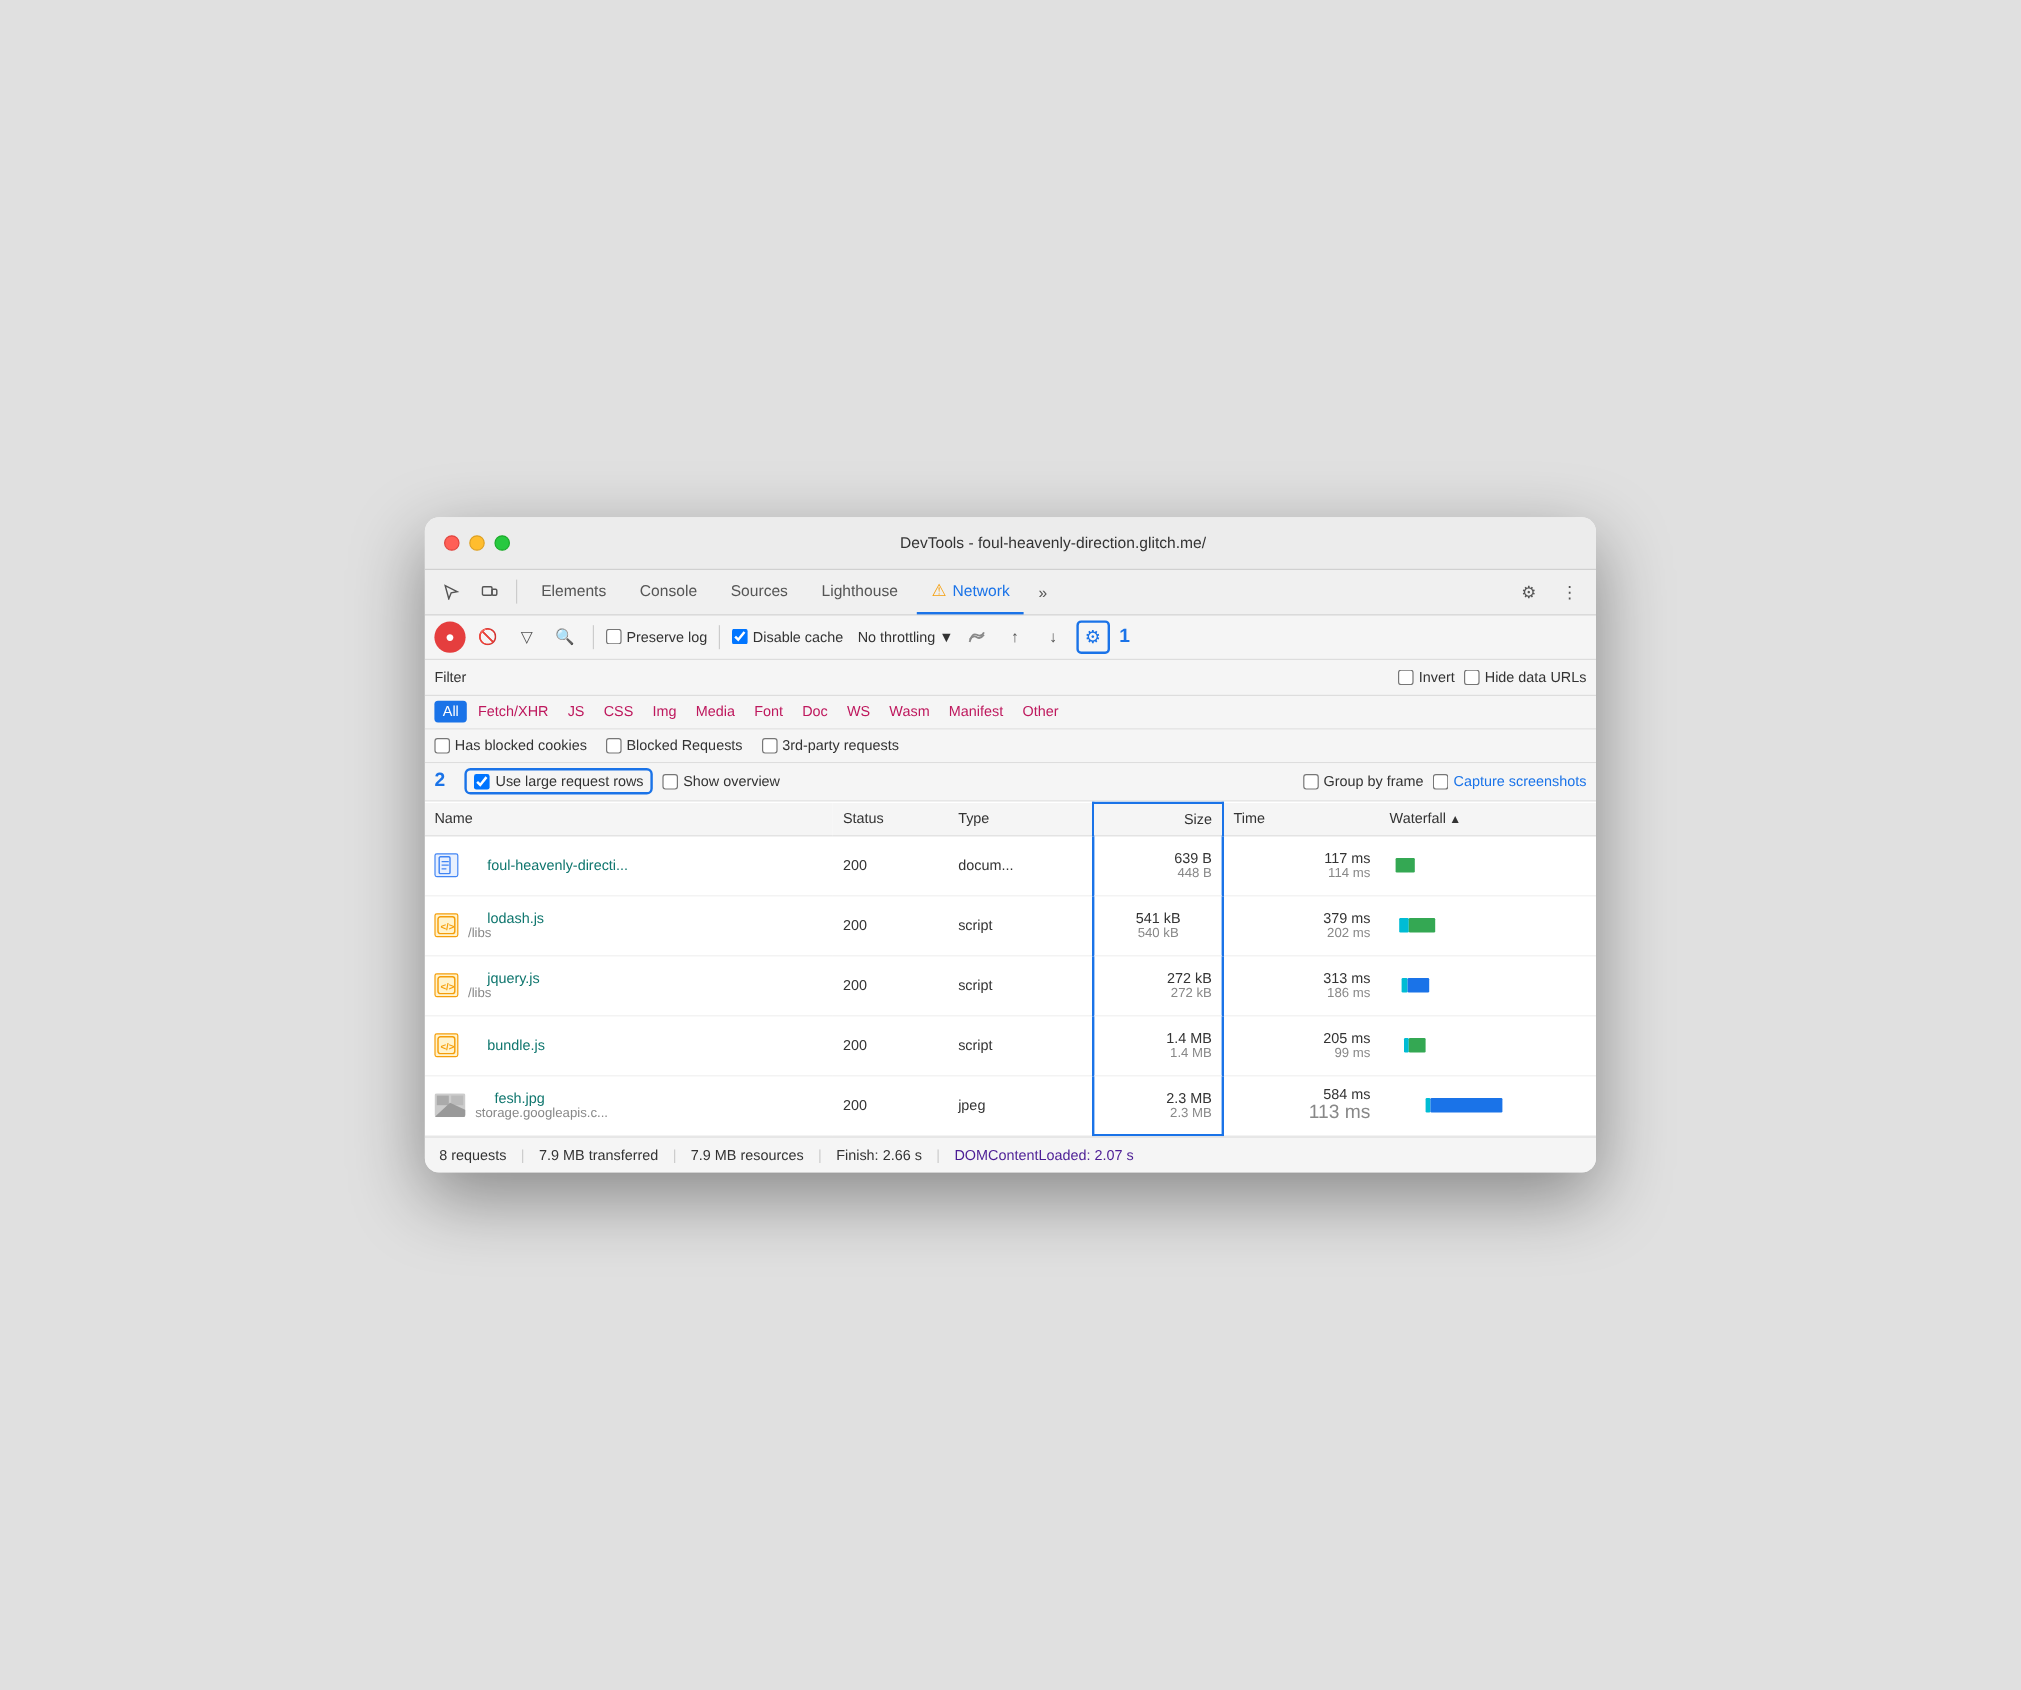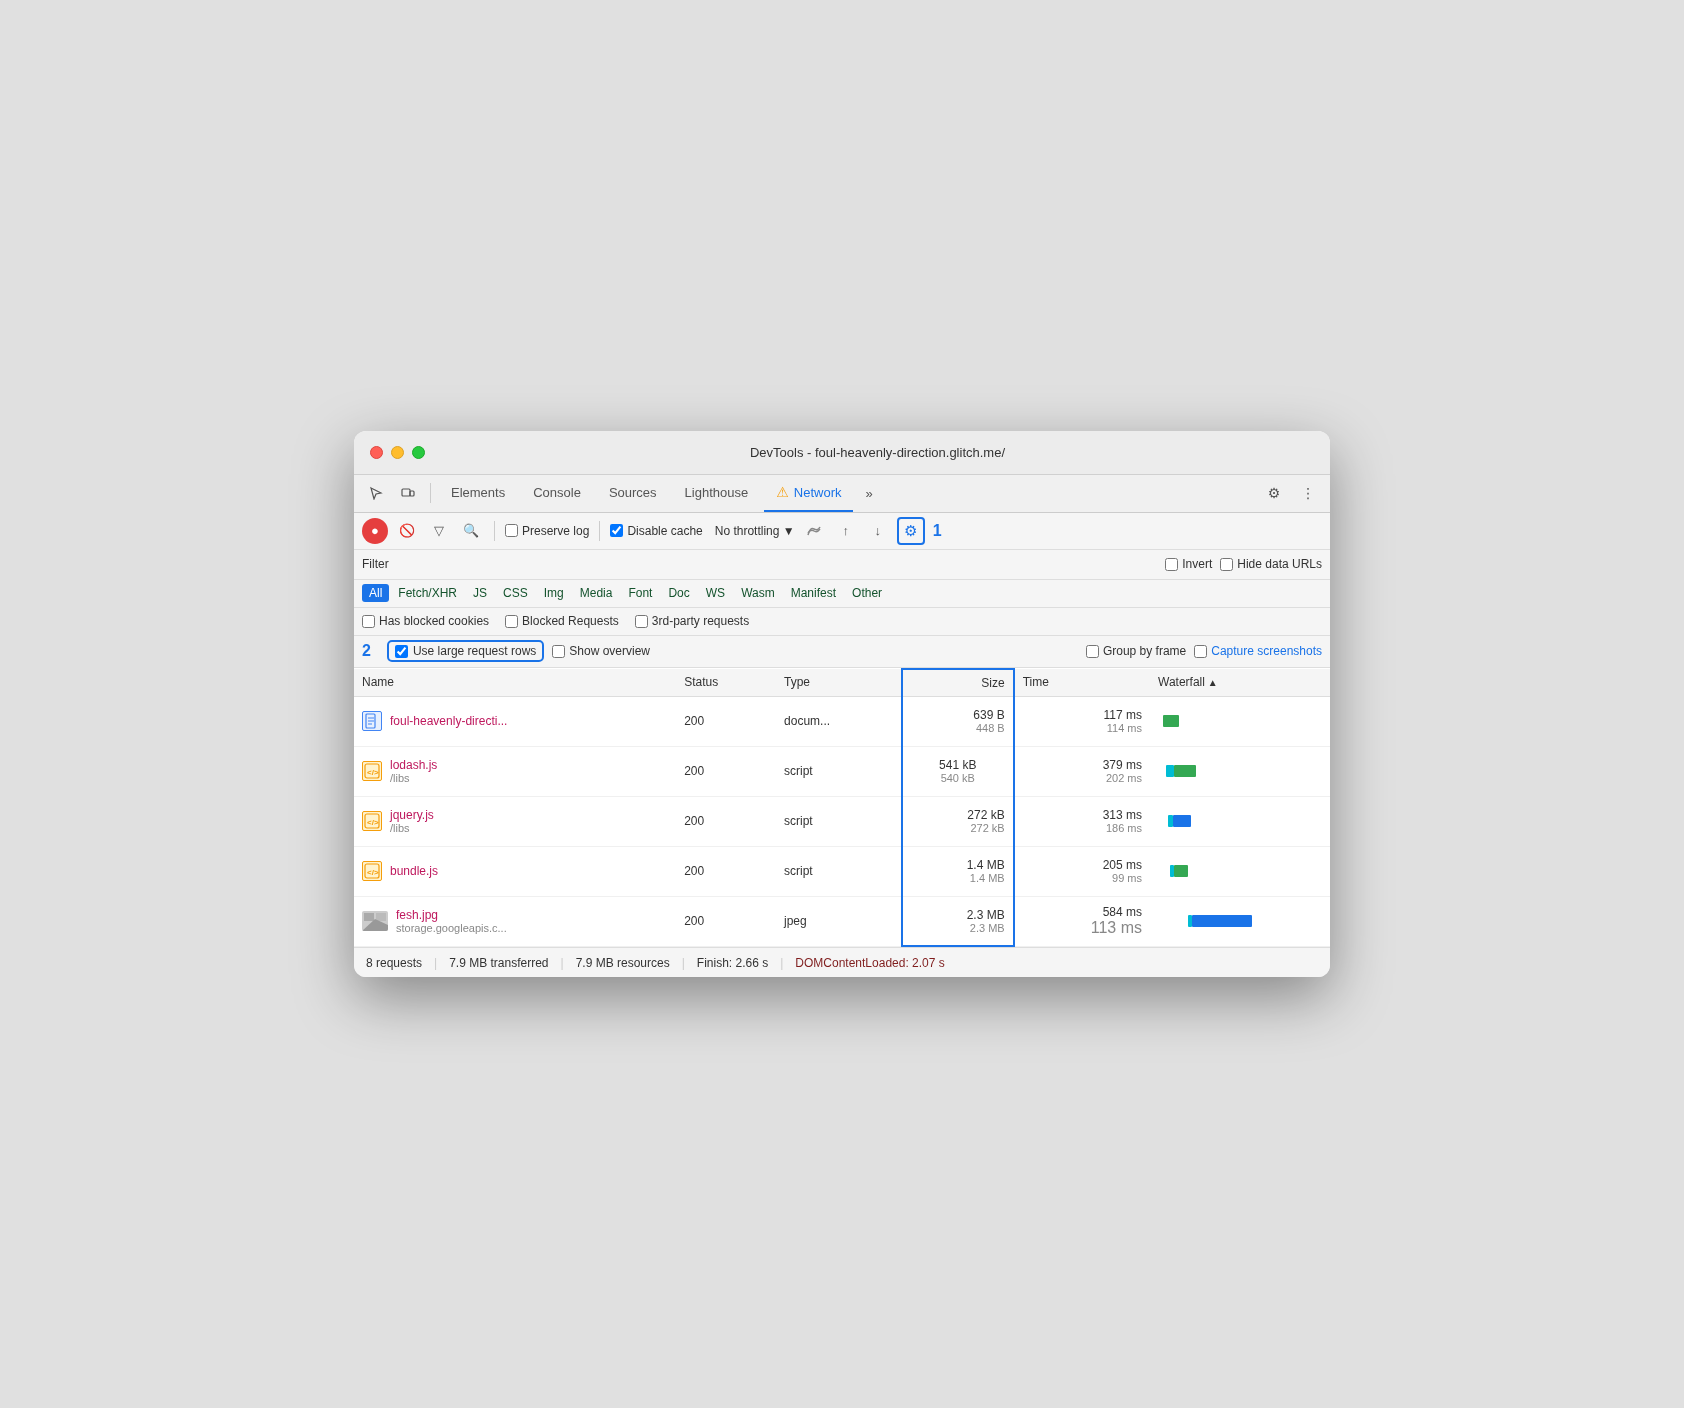--- a/index.html
+++ b/index.html
@@ -202,21 +202,21 @@
       border-bottom: 1px solid #ddd;
       display: flex;
       align-items: center;
       padding: 3px 8px;
       gap: 2px;
       min-height: 28px;
     }
     .type-btn {
       padding: 2px 7px;
       font-size: 12px;
-      color: #14532d;
+      color: #be185d;
       cursor: pointer;
       border-radius: 3px;
       white-space: nowrap;
     }
     .type-btn.active {
       background: #1a73e8;
       color: white;
     }
     
     .checkbox-row {
@@ -322,21 +322,22 @@
       border-radius: 2px;
       color: #f59e0b;
       font-size: 10px;
     }
     .file-name-block {
       display: flex;
       flex-direction: column;
     }
     .file-name {
       font-size: 12px;
-      color: #be185d;
+      color: #0f766e;
+      margin-left: 16px;
     }
     .file-sub {
       font-size: 11px;
       color: #888;
     }
     .size-cell {
       text-align: right;
     }
     .size-main { font-size: 12px; color: #333; }
     .size-sub { font-size: 11px; color: #888; }
@@ -371,21 +372,21 @@
       font-size: 12px;
       color: #333;
       gap: 0;
       min-height: 30px;
     }
     .status-sep {
       margin: 0 12px;
       color: #ccc;
     }
     .dom-loaded {
-      color: #7f1d1d;
+      color: #4c1d95;
       font-weight: 500;
     }
   </style>
 </head>
 <body>
 
 <div class="window">
 
   <div class="titlebar">
     <div class="traffic-lights">

